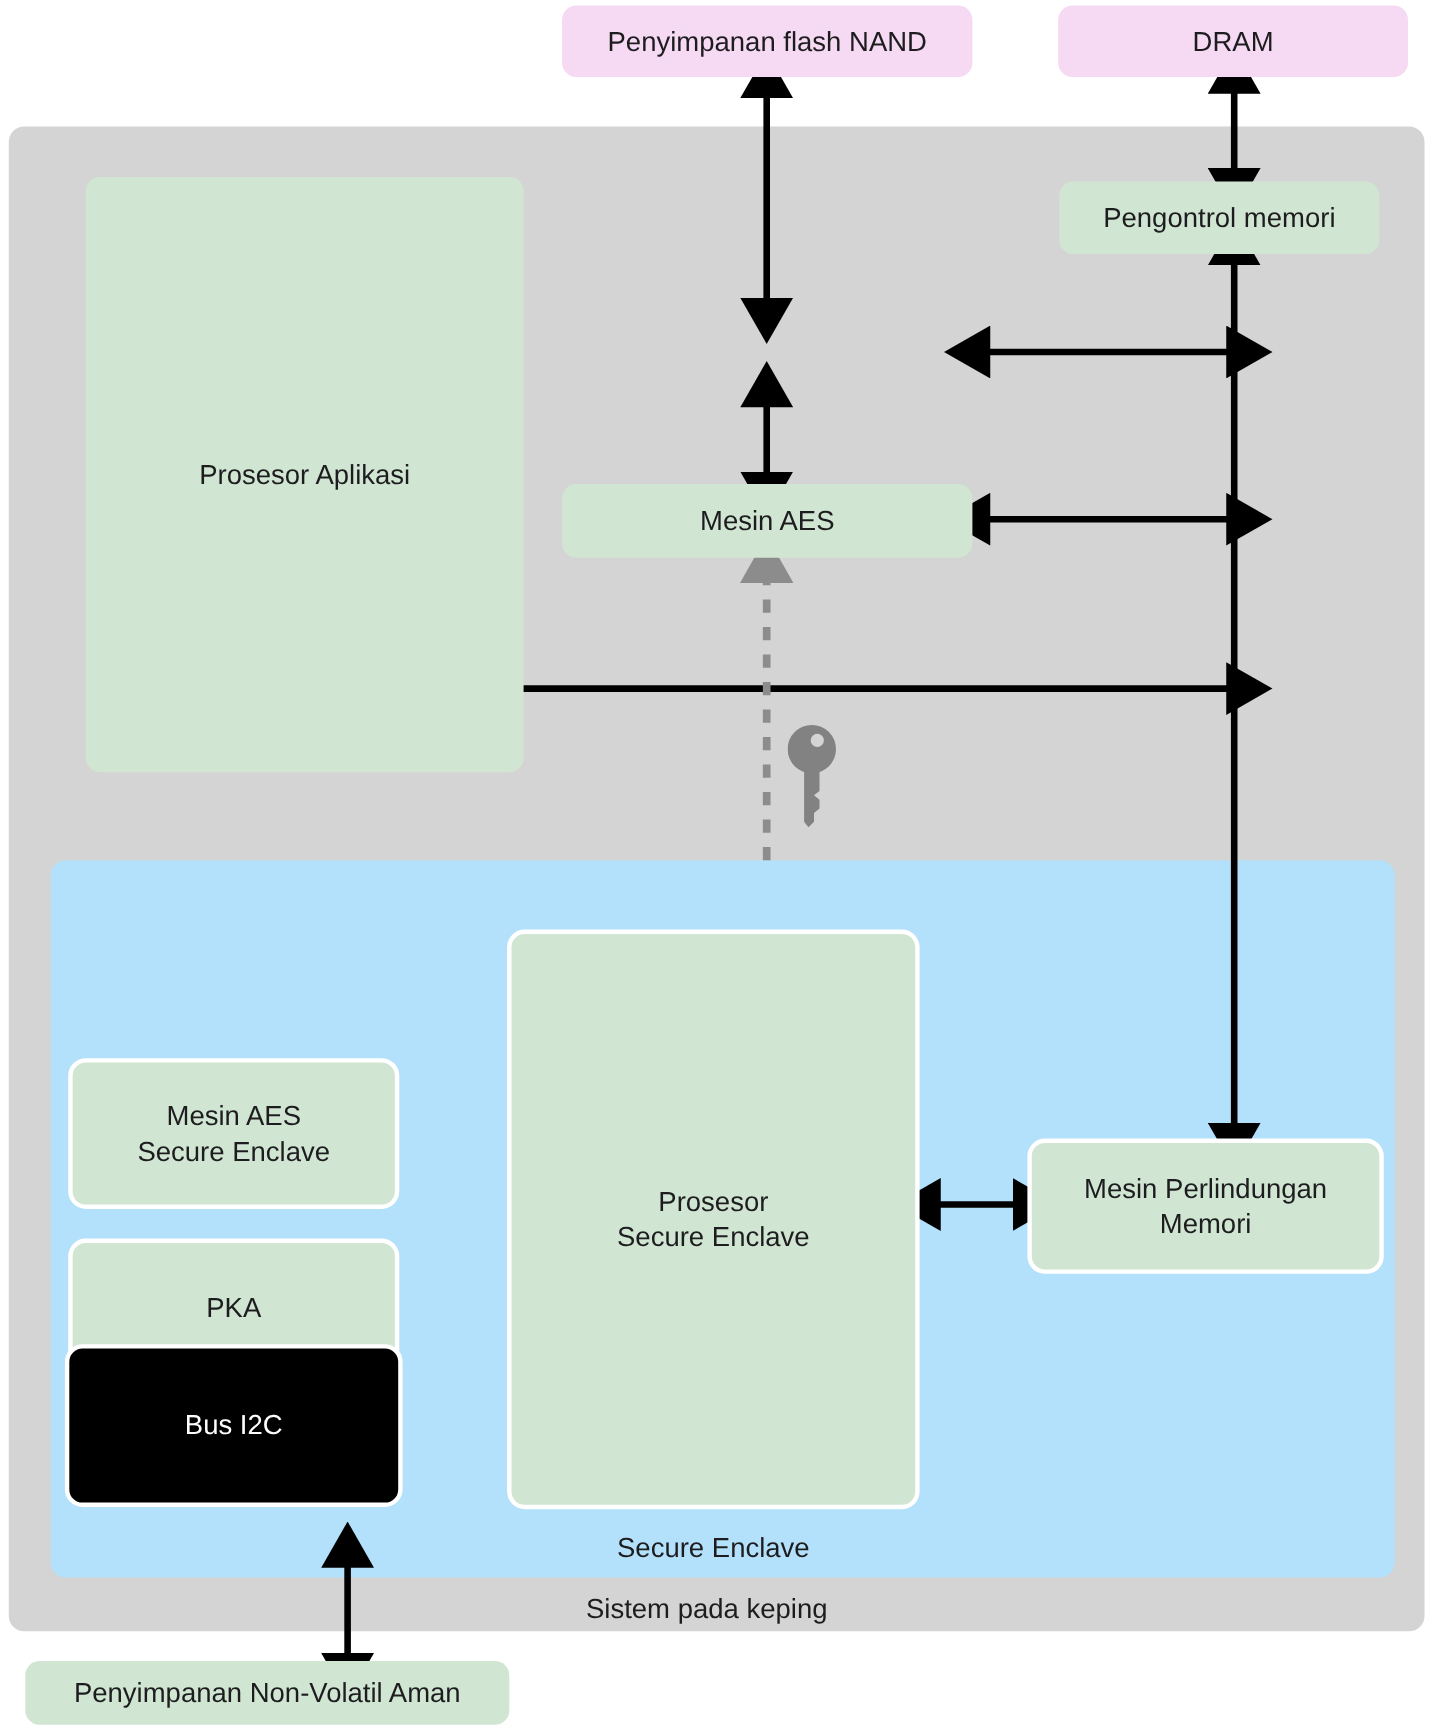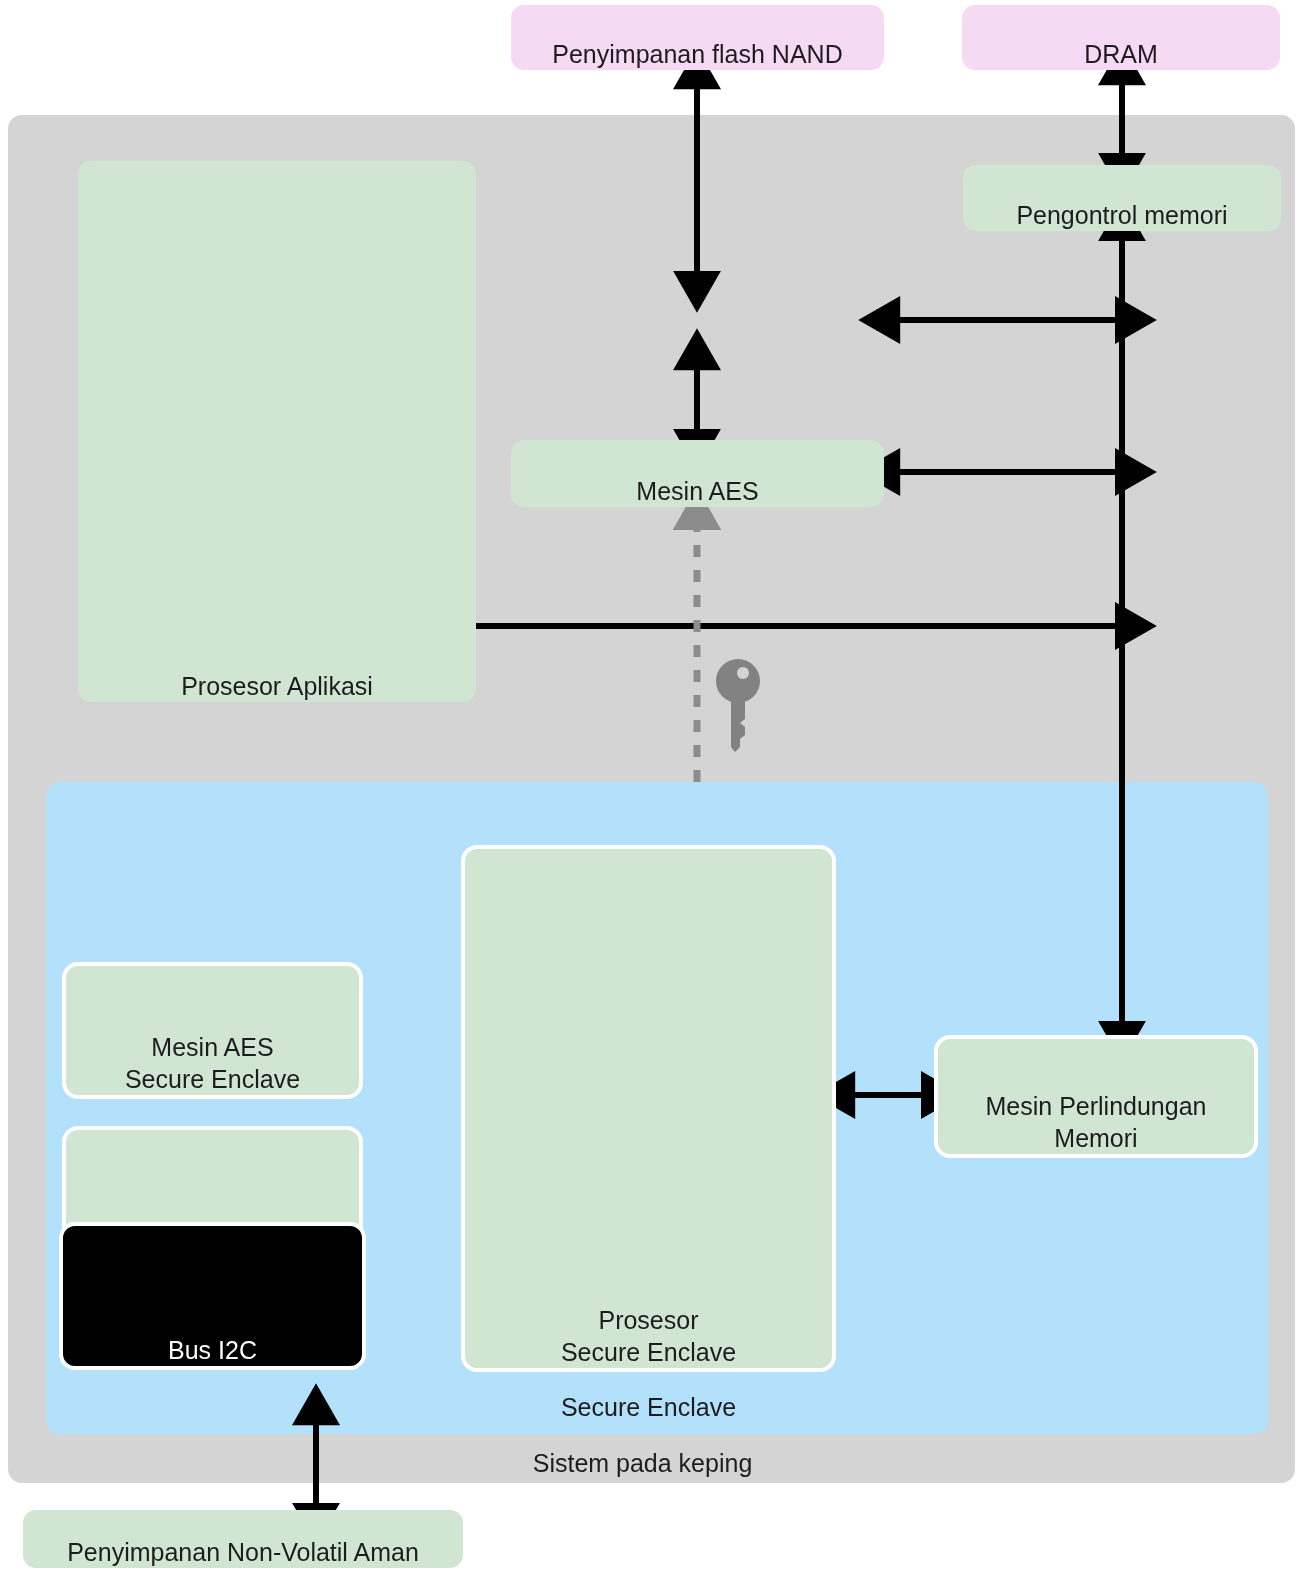--- a/index.html
+++ b/index.html
@@ -15,21 +15,21 @@
     position: relative;
     width: 1303px;
     height: 1569px;
     background: #ffffff;
     overflow: hidden;
   }
   .box {
     position: absolute;
     box-sizing: border-box;
     display: flex;
-    align-items: flex-end;
+    align-items: center;
     justify-content: center;
     text-align: center;
     color: #1d1d1f;
     line-height: 1.28;
     white-space: pre-line;
   }
   
   #soc-container {
     position: absolute;
     left: 8px;
@@ -156,21 +156,21 @@
   </div>
 
   <div class="box pink" style="left:962px; top:5px; width:318px; height:65px;">
     <span>DRAM</span>
   </div>
 
   <div class="box green" style="left:78px; top:161px; width:398px; height:541px;">
     <span>Prosesor Aplikasi</span>
   </div>
 
-  <div class="box green" style="left:963px; top:165px; width:318px; height:66px;">
+  <div class="box green" style="left:963px; top:165px; width:291px; height:66px;">
     <span>Pengontrol memori</span>
   </div>
 
 
   <div class="box green" style="left:511px; top:440px; width:373px; height:67px;">
     <span>Mesin AES</span>
   </div>
 
 
   <div class="box green-outlined" style="left:62px; top:962px; width:301px; height:137px;">

